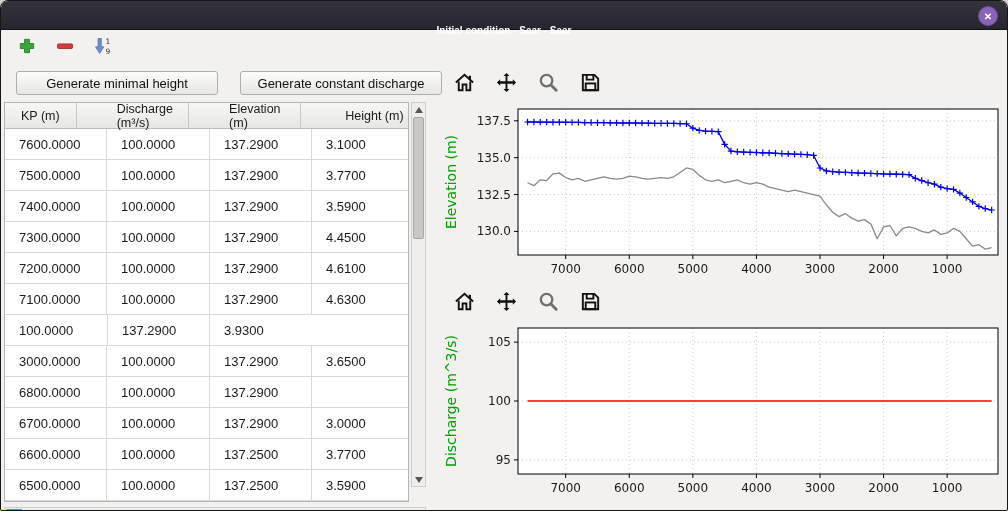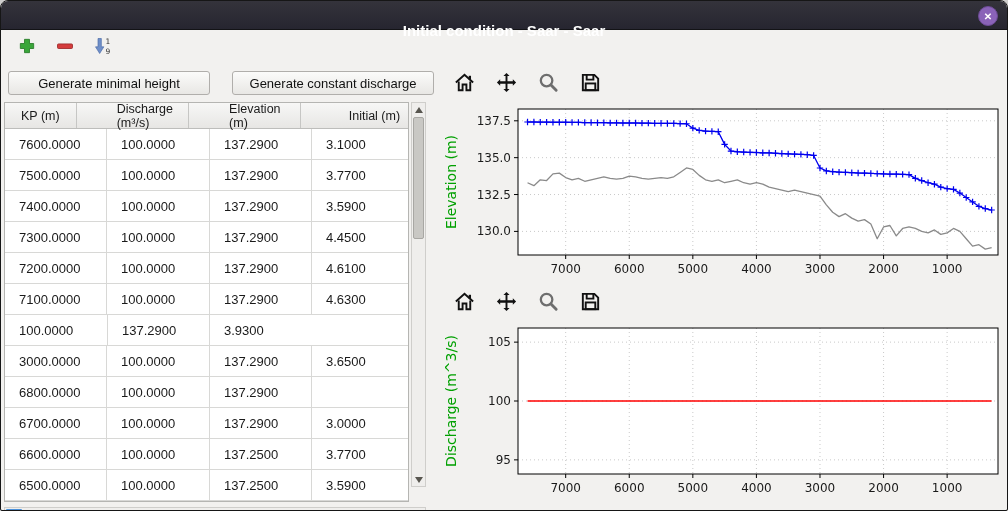--- a/index.html
+++ b/index.html
@@ -2,31 +2,31 @@
 <html><head>
 <meta charset="utf-8">
 <style>
   html,body{margin:0;padding:0;background:#cfcecd;}
   .window{box-sizing:border-box;width:1008px;height:511px;border:1px solid #161616;
     border-radius:8px 8px 2px 2px;overflow:hidden;background:#f2f1ef;
     font-family:"Liberation Sans", sans-serif;color:#1a1a1a;}
   
   .titlebar{height:28px;position:relative;display:flex;align-items:center;justify-content:center;
     background:linear-gradient(#34333b,#262530);border-bottom:1px solid #131316;}
-  .titlebar .title{color:#fff;font-size:15px;font-weight:bold;margin-top:30px;}
+  .titlebar .title{color:#fff;font-size:10px;font-weight:bold;margin-top:30px;}
   .close-btn{position:absolute;right:9px;top:5px;width:18px;height:18px;border-radius:50%;
     background:#8a63b8;border:1px solid #6d4c96;display:flex;align-items:center;justify-content:center;
     color:#fff;font-size:10px;font-weight:bold;cursor:default;}
   
   .main-toolbar{height:34px;display:flex;align-items:center;gap:14px;padding-left:14px;background:#f2f1ef;}
   .tool-btn{border:none;background:transparent;padding:2px;display:flex;align-items:center;}
   
   .content{display:flex;height:449px;}
   .left-panel{width:434px;flex:none;padding:4px 0 0 3px;display:flex;flex-direction:column;}
-  .button-row{display:flex;gap:22px;margin:3px 2px 7px 4px;width:426px;}
+  .button-row{display:flex;gap:22px;margin:3px 2px 7px 12px;width:426px;}
   .gen-btn{flex:1;height:24px;border:1px solid #b0aeab;border-radius:3px;
     background:linear-gradient(#fbfbfa,#e8e7e4);font-size:13px;font-family:inherit;color:#111;}
   .table-area{display:flex;}
   .table{width:405px;border:1px solid #b5b5b2;background:#fff;box-sizing:border-box;}
   .thead{display:flex;height:25px;background:linear-gradient(#f7f7f6,#e7e6e4);border-bottom:1px solid #bdbdbb;gap:40px;}
   .th{display:flex;align-items:center;justify-content:center;font-size:12.5px;
     border-right:1px solid #c6c6c4;box-sizing:border-box;}
   .tr{display:flex;height:30px;border-bottom:1px solid #d8d8d6;background:#fff;}
   .td{display:flex;align-items:center;padding-left:14px;font-size:13px;
     border-right:1px solid #d8d8d6;box-sizing:border-box;}
@@ -95,21 +95,21 @@
         <button class="gen-btn">Generate minimal height</button>
         <button class="gen-btn">Generate constant discharge</button>
       </div>
 
       <div class="table-area">
         <div class="table">
           <div class="thead">
             <div class="th c0">KP (m)</div>
             <div class="th c1">Discharge (m³/s)</div>
             <div class="th c2">Elevation (m)</div>
-            <div class="th c3">Initial (m)</div>
+            <div class="th c3">Height (m)</div>
           </div>
           <div id="table-body">
               <div class="tr">
                 <div class="td c0">7600.0000</div>
                 <div class="td c1">100.0000</div>
                 <div class="td c2">137.2900</div>
                 <div class="td c3">3.1000</div>
               </div>
               <div class="tr">
                 <div class="td c0">7500.0000</div>

